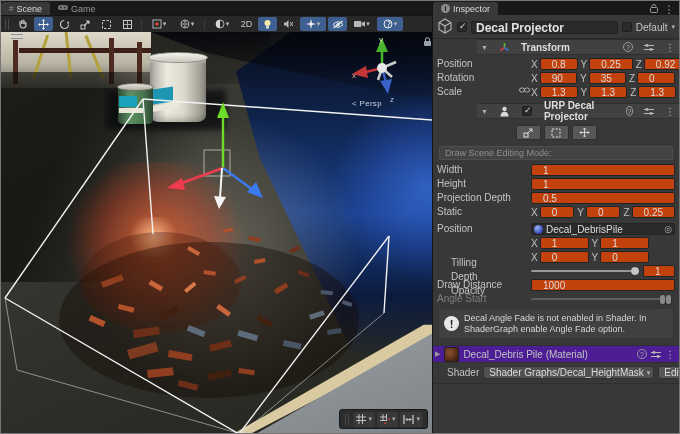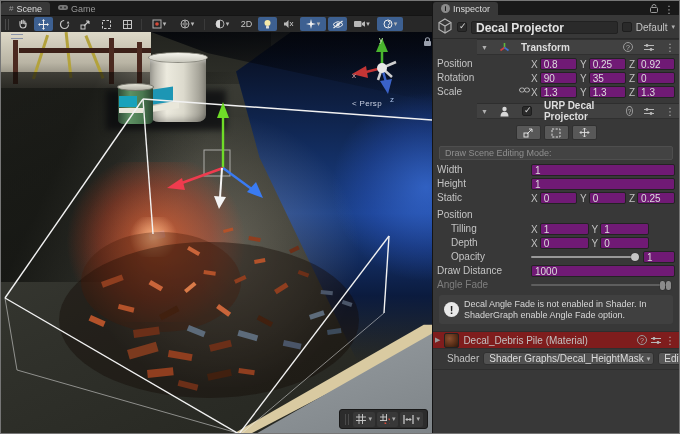--- a/index.html
+++ b/index.html
@@ -91,44 +91,44 @@
   .chead .fold { font-size:7px; color:#b0b0b0; }
   .chead .ctitle { font-weight:bold; color:#dedede; }
   .chead .spacer { flex:1; }
   .hicon { color:#b8b8b8; font-size:9px; display:flex; align-items:center; }
   .help-q { width:10px; height:10px; border-radius:50%; border:1px solid #9a9a9a; color:#b5b5b5; font-size:7px; display:flex; align-items:center; justify-content:center; }
   .menu3 { color:#b5b5b5; font-size:10px; letter-spacing:0; }
 
   .cbody { padding:2px 4px 3px 4px; }
   .irow { display:flex; align-items:flex-start; height:13px; margin:1px 0; }
   .ilabel { width:94px; flex:none; color:#c4c4c4; overflow:hidden; white-space:nowrap; }
-  .ilabel.indent { padding-left:14px; }
+  .ilabel.indent { padding-left:14px;margin-top:20px; }
   .ilabel.dim { color:#7e7e7e; }
-  .field { flex:1; height:12px; background:#701a75; border:1px solid #232323; border-radius:2px; color:#dcdcdc; padding:0 3px; line-height:11px; overflow:hidden; }
+  .field { flex:1; height:12px; background:#c2410c; border:1px solid #232323; border-radius:2px; color:#dcdcdc; padding:0 11px; line-height:11px; overflow:hidden; }
   .vec3 { flex:1; display:flex; gap:3px; }
   .axis { flex:1; display:flex; align-items:center; gap:2px; }
   .axl { color:#c0c0c0; flex:none; }
   .linkico { width:12px; flex:none; color:#b5b5b5; display:flex; }
   .slider { flex:1; position:relative; height:12px; margin-right:4px; }
   .slider .track { position:absolute; left:0; right:0; top:5px; height:2px; background:#999; border-radius:1px; }
   .slider .knob { position:absolute; top:2px; width:8px; height:8px; border-radius:50%; background:#c4c4c4; box-shadow:0 0 1px #000; }
   .slider.disabled .track { background:#5e5e5e; }
   .slider.disabled .knob { background:#8a8a8a; width:5px; height:9px; border-radius:2px; top:1.5px; }
   .sval { width:32px; flex:none; }
   .objfield { flex:1; display:flex; align-items:center; height:12px; background:#2a2a2a; border:1px solid #232323; border-radius:2px; padding:0 2px; gap:3px; color:#dcdcdc; }
   .objfield .sphere { width:9px; height:9px; border-radius:50%; background:radial-gradient(circle at 35% 30%,#9db5ee,#4154c8 60%,#1c2670); flex:none; }
   .objfield .picker { margin-left:auto; color:#aaa; font-size:9px; }
   .editbtns { display:flex; justify-content:center; gap:3px; padding:4px 0 3px 0; }
   .ebtn { width:25px; height:15px; background:#585858; border:1px solid #303030; border-radius:2px; display:flex; align-items:center; justify-content:center; color:#ddd; }
   .modebox { margin:3px 2px 4px 2px; height:14px; background:#434343; border:1px solid #4e4e4e; border-radius:2px; color:#8f8f8f; font-size:9px; display:flex; align-items:center; padding:0 5px; }
   .infobox { margin:3px 2px 4px 2px; background:#404040; border-radius:3px; display:flex; gap:5px; padding:4px 5px; align-items:center; }
   .warnico { width:15px; height:15px; border-radius:50%; background:#e8e8e8; color:#222; font-weight:bold; font-size:11px; display:flex; align-items:center; justify-content:center; flex:none; }
   .infotext { font-size:9px; line-height:10.5px; color:#d6d6d6; }
 
-  #mat-footer-head { height:18px; background:#7f1d1d; border-top:1px solid #2e2e2e; border-bottom:1px solid #303030; display:flex; align-items:center; gap:4px; padding:0 4px 0 2px; flex:none; }
+  #mat-footer-head { height:18px; background:#4c1d95; border-top:1px solid #2e2e2e; border-bottom:1px solid #303030; display:flex; align-items:center; gap:4px; padding:0 4px 0 2px; flex:none; }
   .thumb { width:15px; height:15px; border-radius:2px; background:radial-gradient(circle at 35% 35%,#8a4f30,#5c3018 55%,#2e180c); border:1px solid #222; flex:none; }
   .mat-title { color:#c2c2c2; }
   #shader-row { display:flex; align-items:center; gap:4px; padding:3px 4px 4px 14px; border-bottom:1px solid #2e2e2e; }
   .editbtn { flex:none; height:13px; background:#585858; border:1px solid #303030; border-radius:3px; color:#dddddd; padding:0 5px; display:flex; align-items:center; }
   #addcomp-wrap { display:flex; justify-content:center; padding-top:12px; }
 </style>
 </head>
 <body>
 
 <div id="window">
@@ -553,38 +553,47 @@
 
       <div class="irow">
         <span class="ilabel">Width</span>
         <span class="field">1</span>
       </div>
       <div class="irow">
         <span class="ilabel">Height</span>
         <span class="field">1</span>
       </div>
       <div class="irow">
+        <span class="ilabel">Projection Depth</span>
+        <span class="field">0.5</span>
+      </div>
+      <div class="irow">
         <span class="ilabel">Static</span>
         <div class="vec3">
           <span class="axis">
               <span class="axl">X</span>
               <span class="field">0</span>
             </span>
           <span class="axis">
               <span class="axl">Y</span>
               <span class="field">0</span>
             </span>
           <span class="axis">
               <span class="axl">Z</span>
               <span class="field">0.25</span>
             </span>
         </div>
       </div>
       <div class="irow" style="margin-top:4px;">
         <span class="ilabel">Position</span>
+        <div class="objfield">
+          <span class="sphere"></span>
+          <span>Decal_DebrisPile</span>
+          <span class="picker">◎</span>
+        </div>
       </div>
       <div class="irow">
         <span class="ilabel indent">Tilling</span>
         <div class="vec3" style="max-width:118px;">
           <span class="axis">
               <span class="axl">X</span>
               <span class="field">1</span>
             </span>
           <span class="axis">
               <span class="axl">Y</span>
@@ -611,21 +620,21 @@
             <span class="track"></span>
             <span class="knob" style="left:calc(100% - 8px);"></span>
           </div>
         <span class="field sval">1</span>
       </div>
       <div class="irow">
         <span class="ilabel">Draw Distance</span>
         <span class="field">1000</span>
       </div>
       <div class="irow">
-        <span class="ilabel dim">Angle Fade</span>
+        <span class="ilabel dim">Angle Start</span>
         <div class="slider disabled">
           <span class="track"></span>
           <span class="knob" style="left:calc(94% - 3px);"></span>
           <span class="knob" style="left:calc(100% - 5px);"></span>
         </div>
       </div>
       <div class="infobox">
         <span class="warnico">!</span>
         <span class="infotext">Decal Angle Fade is not enabled in Shader. In ShaderGraph enable Angle Fade option.</span>
       </div>

